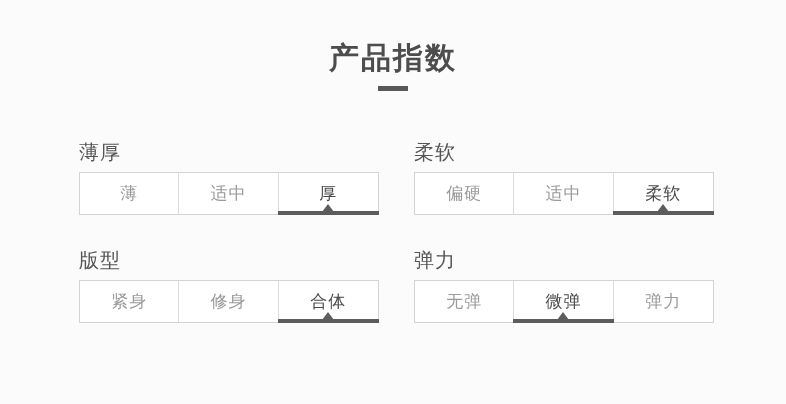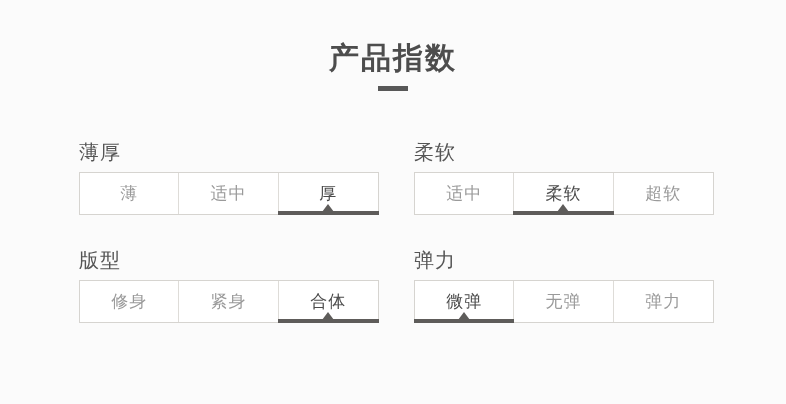--- a/index.html
+++ b/index.html
@@ -151,59 +151,59 @@
             <span>厚</span>
             <span class="sel-bar"></span>
             <span class="sel-arrow"></span>
           </div>
         </div>
       </div>
       <div class="group">
         <span class="group-label">柔软</span>
         <div class="scale">
           <div class="scale-cell">
+            <span>偏硬</span>
+          </div>
+          <div class="scale-cell">
             <span>适中</span>
           </div>
           <div class="scale-cell selected">
             <span>柔软</span>
             <span class="sel-bar"></span>
             <span class="sel-arrow"></span>
           </div>
-          <div class="scale-cell">
-            <span>超软</span>
-          </div>
         </div>
       </div>
       <div class="group">
         <span class="group-label">版型</span>
         <div class="scale">
           <div class="scale-cell">
+            <span>紧身</span>
+          </div>
+          <div class="scale-cell">
             <span>修身</span>
           </div>
-          <div class="scale-cell">
-            <span>紧身</span>
-          </div>
           <div class="scale-cell selected">
             <span>合体</span>
             <span class="sel-bar"></span>
             <span class="sel-arrow"></span>
           </div>
         </div>
       </div>
       <div class="group">
         <span class="group-label">弹力</span>
         <div class="scale">
+          <div class="scale-cell">
+            <span>无弹</span>
+          </div>
           <div class="scale-cell selected">
             <span>微弹</span>
             <span class="sel-bar"></span>
             <span class="sel-arrow"></span>
           </div>
           <div class="scale-cell">
-            <span>无弹</span>
-          </div>
-          <div class="scale-cell">
             <span>弹力</span>
           </div>
         </div>
       </div>
     </div>
 
 </div>
 
 </body></html>

